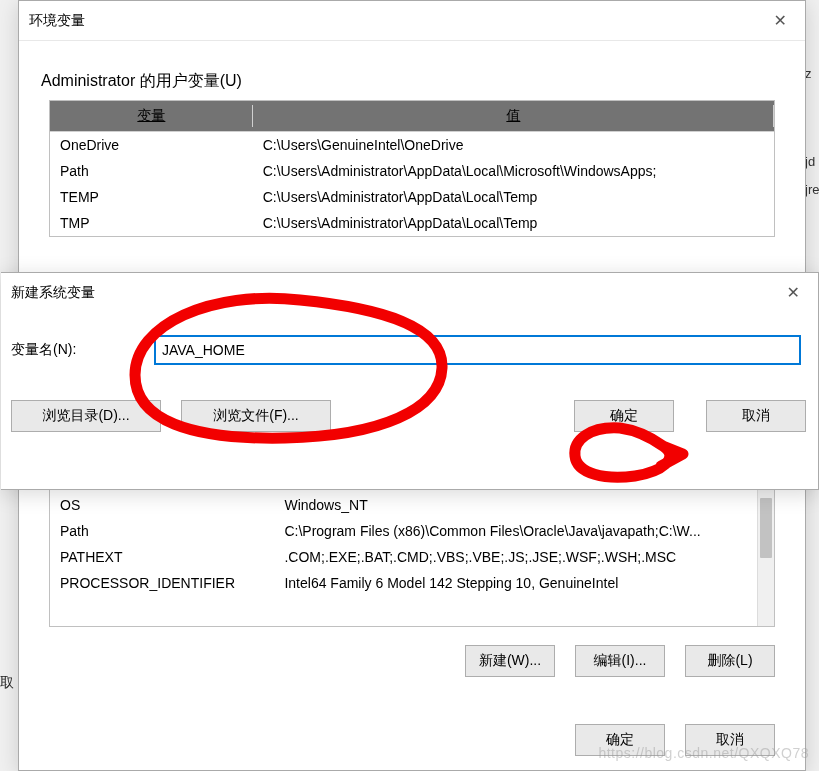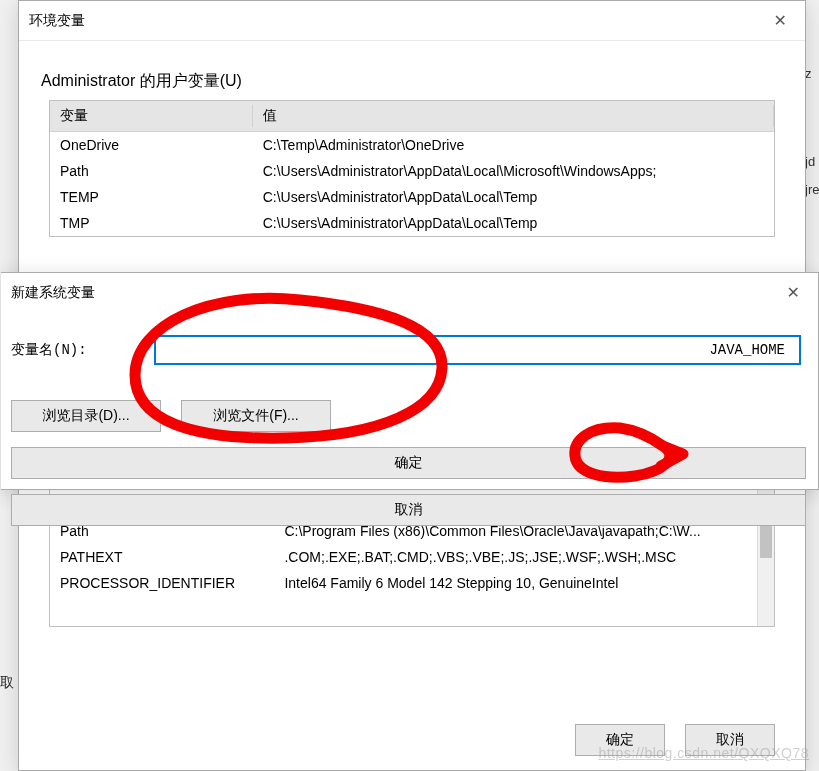--- a/index.html
+++ b/index.html
@@ -38,26 +38,27 @@
   .section-label {
     padding: 30px 10px 8px 22px;
     font-size: 16px;
   }
   .table-frame {
     margin: 0 30px;
     border: 1px solid #c0c0c0;
   }
   .tbl { width:100%; border-collapse:collapse; table-layout:fixed; }
   .tbl th {
-    text-align:left;
+    text-align:center;
     font-weight:normal;
     padding:6px 10px;
     border-bottom:1px solid #d0d0d0;
-    background:#e5e5e5;
+    background:#737373;
     position:relative;
+    text-decoration:underline;
   }
   .tbl th:first-child { width:28%; }
   .tbl th::after {
     content:"";
     position:absolute;
     right:0; top:4px; bottom:4px;
     width:1px; background:#d0d0d0;
   }
   .tbl td {
     padding:5px 10px;
@@ -112,52 +113,48 @@
 
   
   .newvar-window {
     left:1px; top:272px; width:818px; height:218px;
     border-left:none;
   }
   .ftitle { display:flex; justify-content:space-between; align-items:center; padding:6px 10px; }
   .form-row {
     display:flex; align-items:center;
     padding:6px 6px 6px 6px;
-    font-family:Liberation Mono, monospace;
   }
   .form-row .lbl { width:148px; padding-left:4px; }
   .form-row input {
     flex:1;
     height:28px;
-    padding:2px 14px;
+    padding:2px 6px;
     border:1px solid #7a7a7a;
     font-size:14px;
     font-family:inherit;
     margin-right:12px;
-    text-align:right;
   }
   .dlg-btns {
-    display:flex; gap:15px;
+    display:flex; gap:32px;
     padding:18px 12px 10px 10px;
-    flex-direction:column;
   }
   .dlg-btns .left { margin-right:auto; display:flex; gap:20px; }
   .dlg-btns .btn { min-width:100px; }
 
   
   .annot { position:absolute; z-index:50; pointer-events:none; }
   .watermark {
     position:absolute;
     right:10px; bottom:10px;
     font-size:14px;
     color:rgba(150,150,150,.45);
     z-index:60;
     font-family: Arial, sans-serif;
     letter-spacing:.5px;
-    text-decoration:underline;
   }
 
   
   .bg-strip {
     position:absolute;
     right:0; top:60px;
     width:14px;
     font-size:13px;
     color:#333;
     line-height:28px;
@@ -194,21 +191,21 @@
     <table class="tbl">
       <thead>
         <tr>
           <th>变量</th>
           <th>值</th>
         </tr>
       </thead>
       <tbody id="user-rows">
           <tr>
             <td>OneDrive</td>
-            <td>C:\Temp\Administrator\OneDrive</td>
+            <td>C:\Users\GenuineIntel\OneDrive</td>
           </tr>
           <tr>
             <td>Path</td>
             <td>C:\Users\Administrator\AppData\Local\Microsoft\WindowsApps;</td>
           </tr>
           <tr>
             <td>TEMP</td>
             <td>C:\Users\Administrator\AppData\Local\Temp</td>
           </tr>
           <tr>
@@ -244,20 +241,25 @@
             <td>PROCESSOR_IDENTIFIER</td>
             <td>Intel64 Family 6 Model 142 Stepping 10, GenuineIntel</td>
           </tr>
         </tbody>
       </table>
     <div class="vscroll">
         <div class="thumb"></div>
       </div>
   </div>
 
+  <div class="btn-row">
+    <div class="btn">新建(W)...</div>
+    <div class="btn">编辑(I)...</div>
+    <div class="btn">删除(L)</div>
+  </div>
 
   <div class="bot-btn-row">
     <div class="btn">确定</div>
     <div class="btn">取消</div>
   </div>
 </div>
 
 <div class="window newvar-window">
   <div class="ftitle">
     <span>新建系统变量</span>

